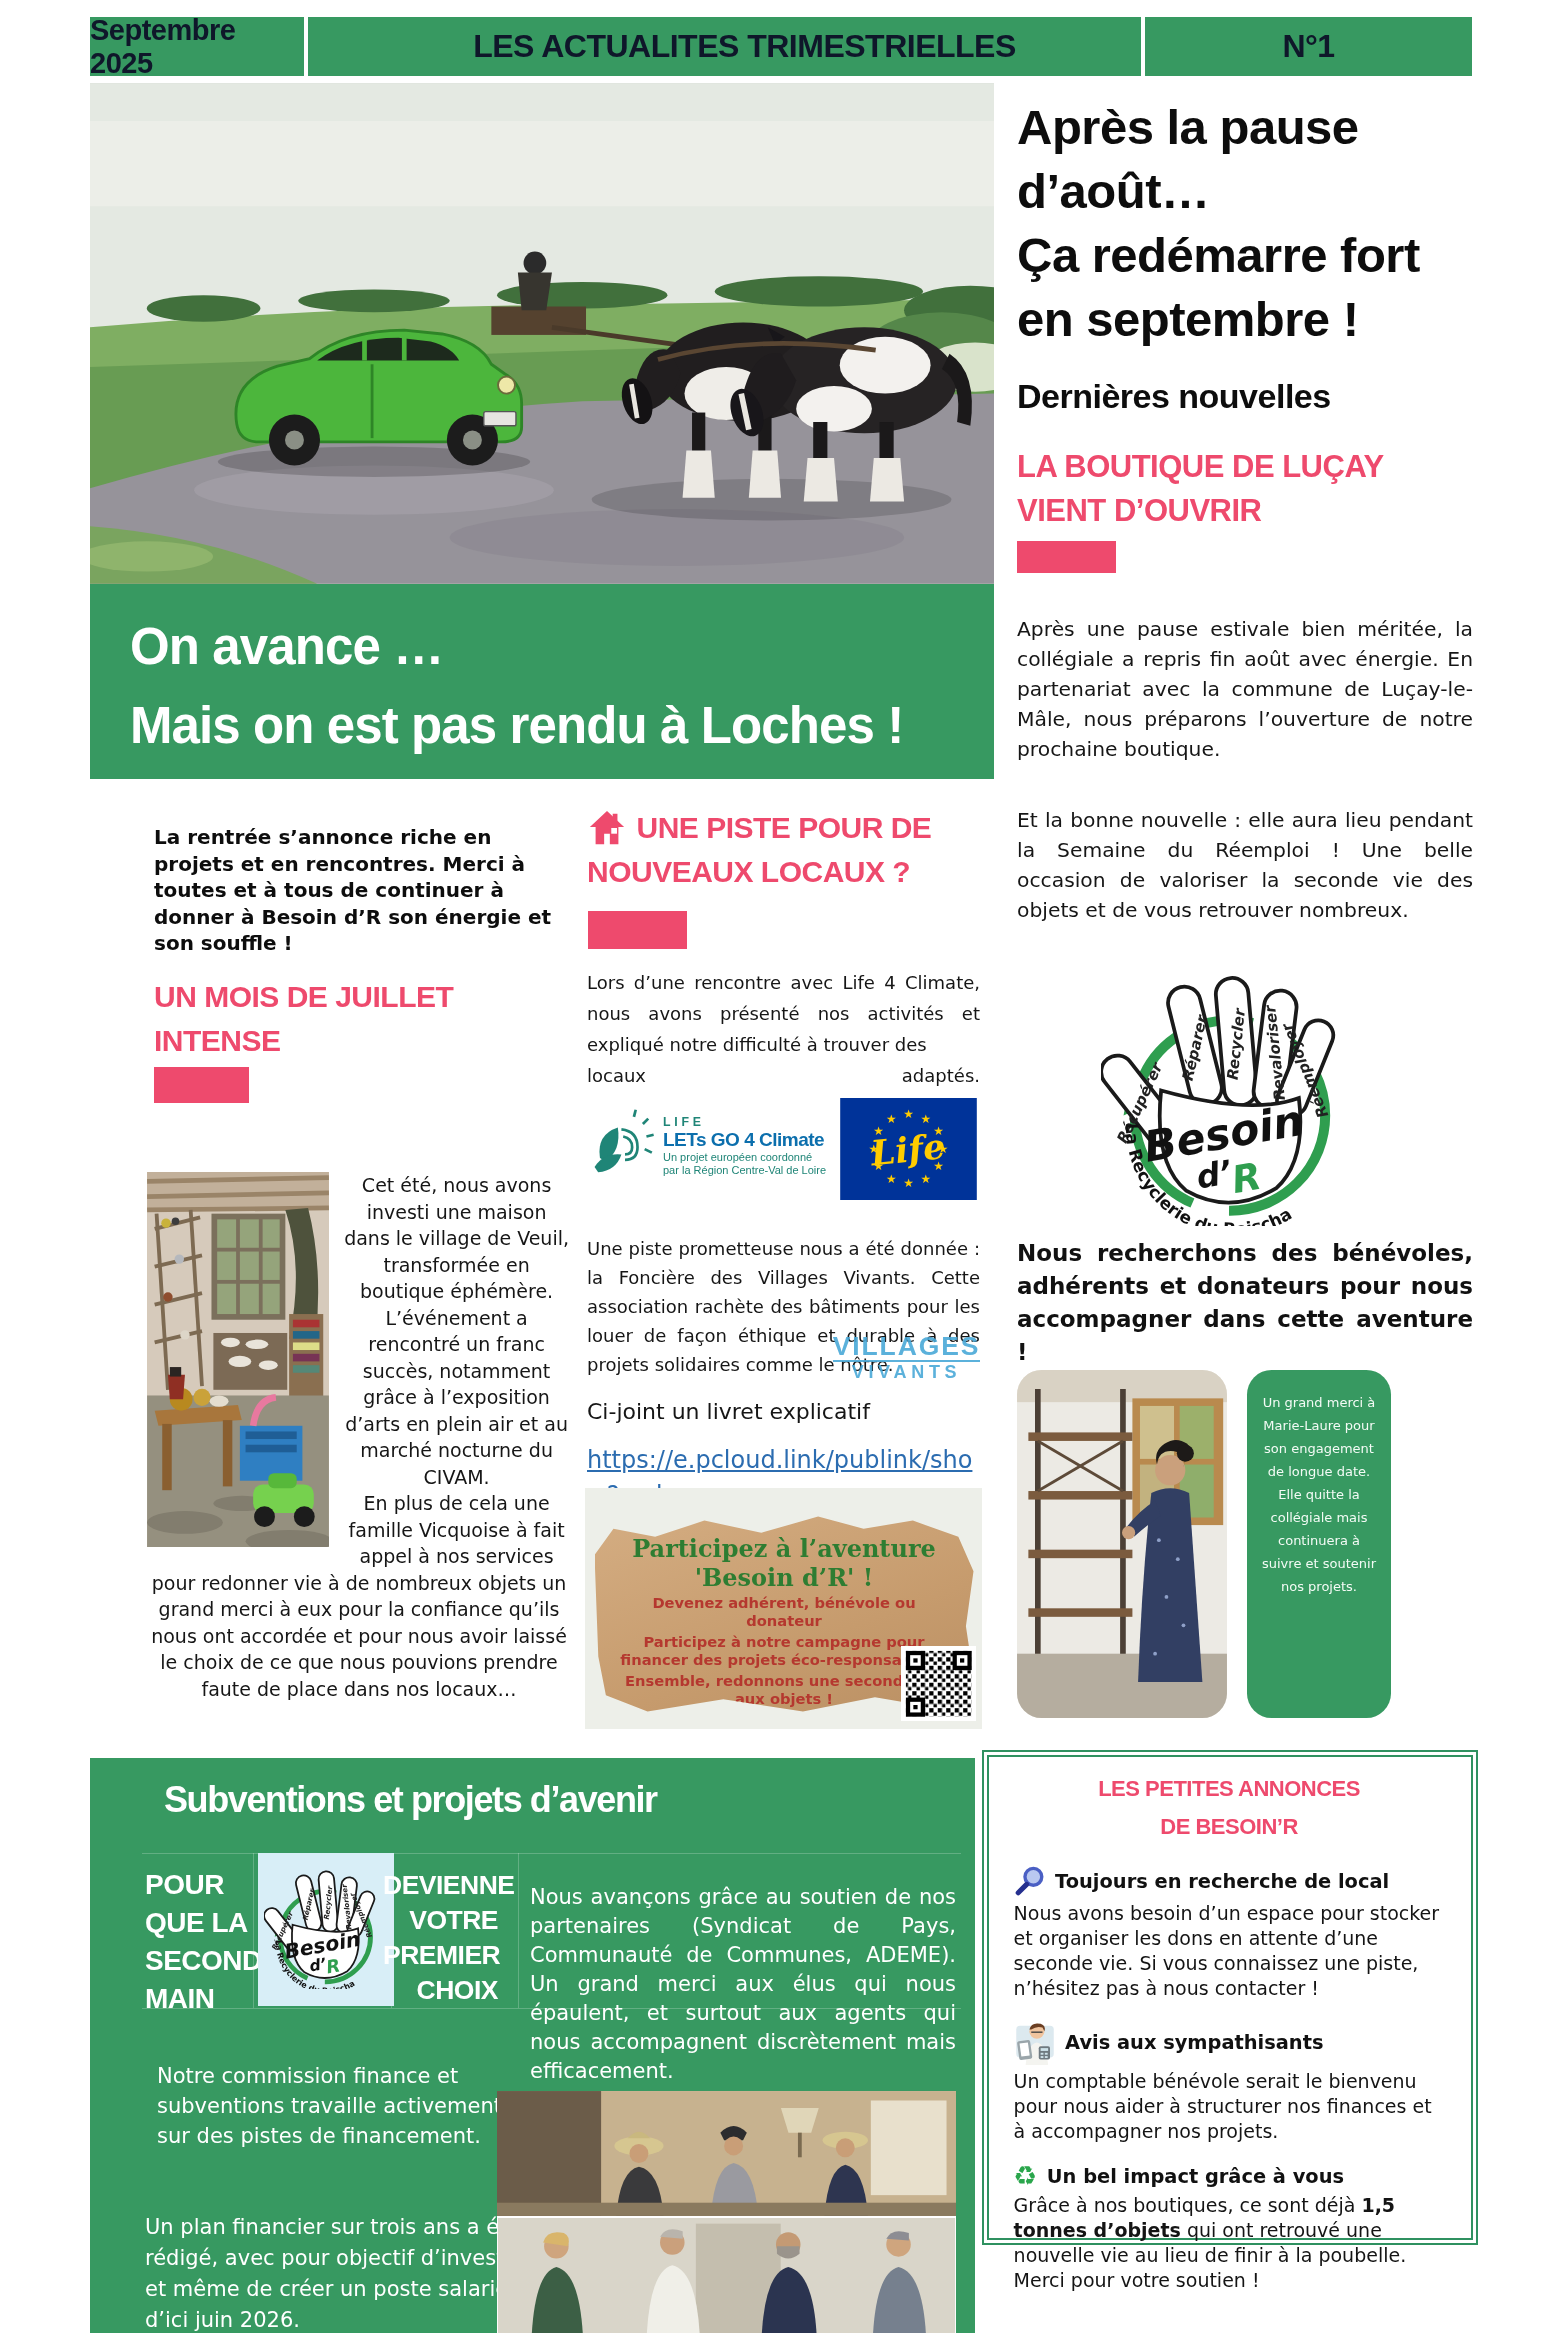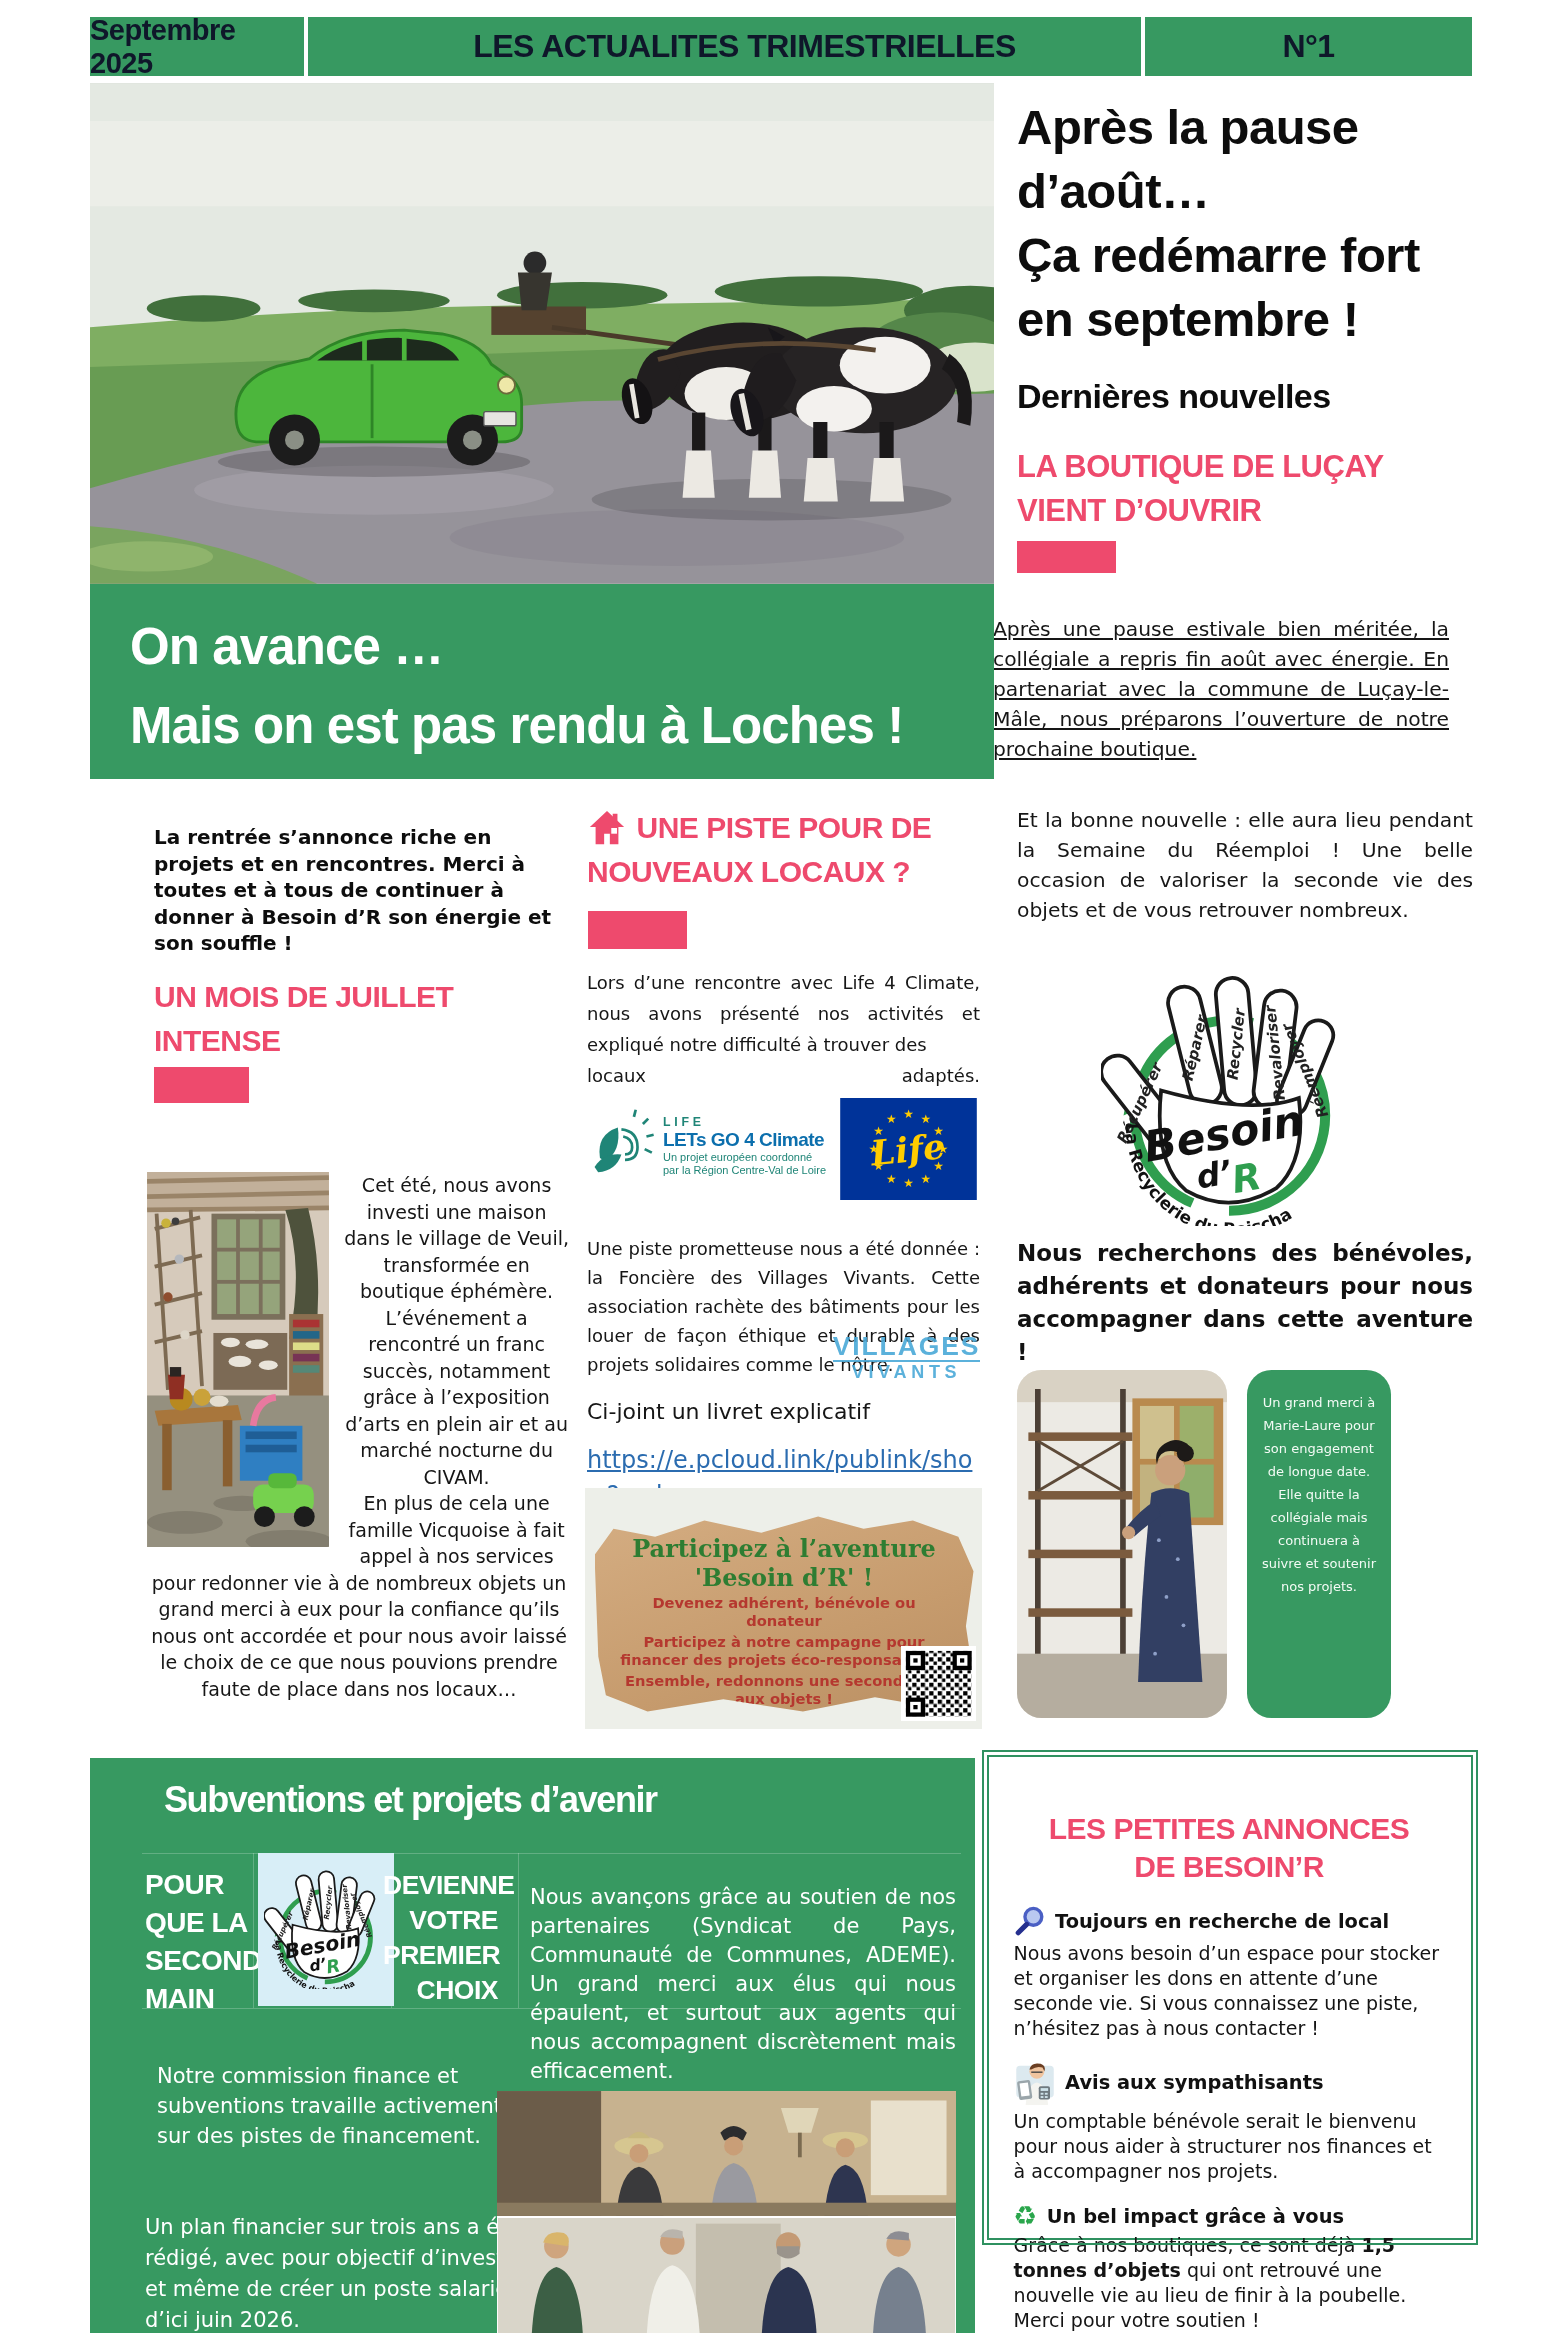--- a/index.html
+++ b/index.html
@@ -19,21 +19,21 @@
   .hero{left:90px;top:83px;width:904px;height:501px;overflow:hidden;background:#cfd6cc;}
   
   .headline{left:1017px;top:95px;width:456px;font-size:49px;line-height:64px;
             letter-spacing:-0.5px;color:#0d0d0d;}
   .kicker{left:1017px;top:377px;font-size:34px;letter-spacing:-0.5px;color:#0d0d0d;}
   .pink{color:#ee4a6d;}
   .bq-head{left:1017px;top:445px;width:456px;font-size:31px;line-height:44px;letter-spacing:-0.5px;}
   .accent-bar{background:#ee4a6d;}
   .bq-bar{left:1017px;top:541px;width:99px;height:32px;}
   .body-p{font-size:20.3px;line-height:30px;text-align:justify;color:#161616;}
-  .bq-p1{left:993px;top:594px;width:456px;text-decoration:underline;}
+  .bq-p1{left:1017px;top:594px;width:456px;}
   .bq-p2{left:1017px;top:785px;width:456px;}
   .logo-big{left:1101px;top:975px;width:263px;height:251px;}
   .recherche{left:1017px;top:1214px;width:456px;font-weight:bold;font-size:23px;line-height:33px;
              text-align:justify;text-align-last:justify;}
   .rphoto{left:1017px;top:1370px;width:210px;height:348px;border-radius:24.6px;overflow:hidden;}
   .merci{left:1247px;top:1370px;width:144px;height:348px;border-radius:24.6px;background:#379961;
          color:#f3fbf5;font-size:13px;line-height:23px;text-align:center;
          display:flex;align-items:flex-start;justify-content:center;padding:0;box-sizing:border-box;}
   .merci-inner{padding:21px 9.5px;}
   
@@ -92,21 +92,21 @@
         text-align:justify;color:#fff;}
   .s-p2{position:absolute;left:67px;top:291px;width:377px;font-size:21px;line-height:30px;color:#fff;margin-top:12px;}
   .s-p3{position:absolute;left:55px;top:433px;width:377px;font-size:21px;line-height:31px;color:#fff;}
   .s-photos{position:absolute;left:407px;top:333px;width:459px;height:242px;background:#fff;
             display:flex;flex-direction:column;gap:1.9px;}
   
   .card{left:987px;top:1755px;width:486px;height:485px;background:#fff;box-sizing:border-box;
         border:2.8px solid #2f9160;outline:2.8px solid #2f9160;outline-offset:3.8px;
         padding:13.2px 26.5px 0 24.6px;}
   .card-title{text-align:center;font-family:"Liberation Sans",sans-serif;font-weight:bold;
-              font-size:30px;line-height:38px;letter-spacing:-0.5px;margin-top:40px;}
+              font-size:22px;line-height:38px;letter-spacing:-0.5px;}
   .item{margin-top:19px;}
   .item-head{font-weight:bold;font-size:19.4px;display:flex;align-items:center;gap:9.5px;}
   .item-body{font-size:19px;line-height:25px;margin-top:3.8px;color:#141414;}
   .recy{color:#2aa64c;font-size:26.5px;line-height:26.5px;}
 </style>
 </head>
 <body>
 
 <svg width="0" height="0" style="position:absolute" aria-hidden="true">
   <defs>

